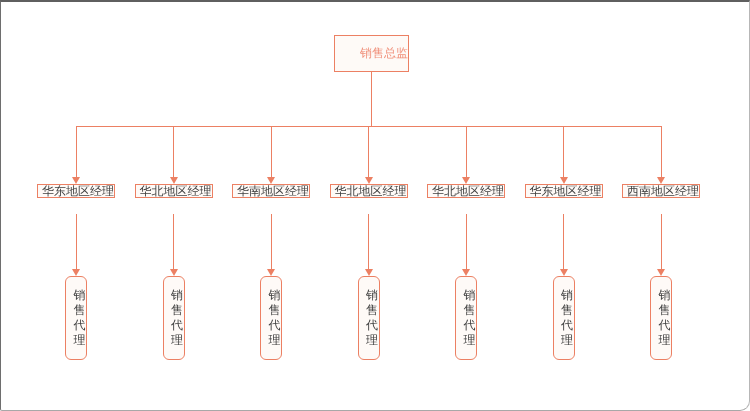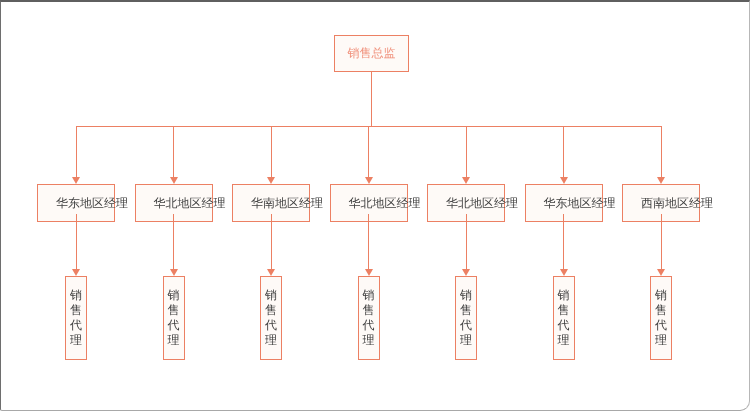--- a/index.html
+++ b/index.html
@@ -20,30 +20,30 @@
     border-bottom:1px solid #a8a8a8;
     border-radius:0 0 10px 2px;
     overflow:hidden;
     font-family:"DejaVu Sans","Liberation Sans",sans-serif;
   }
   .canvas{position:absolute;inset:0;}
   .node{
     position:absolute;
     border:1px solid var(--accent);
     background:var(--node-fill);
-    display:flex;align-items:center;justify-content:center;
+    display:flex;align-items:center;justify-content:flex-end;
     color:var(--node-text);
     font-size:12px;
     white-space:nowrap;
   }
   .root-node{
     left:333px;top:33px;width:75px;height:37px;
     color:var(--root-text);
   }
-  .mgr-node{top:182px;width:78px;height:38px;padding-left:32px;}
+  .mgr-node{top:182px;width:78px;height:14px;padding-left:32px;}
   .agent-node{
     top:274px;width:22px;height:84px;
     white-space:normal;
     text-align:center;
     line-height:15px;
     font-size:12px;
     padding:0;
   }
   .agent-node .vtext{
     width:13px;
@@ -60,21 +60,21 @@
   .arrow{
     position:absolute;width:0;height:0;
     border-left:4px solid transparent;
     border-right:4px solid transparent;
     border-top:7px solid var(--accent);
     left:calc(var(--cx) - 4px);
   }
   .arrow1{top:175px;}
   .arrow2{top:267px;}
   .mgr-node{left:calc(var(--cx) - 39px);}
-  .agent-node{left:calc(var(--cx) - 11px);}
+  .agent-node{left:calc(var(--cx) - 11px);border-radius:6px;}
 </style>
 </head>
 <body>
 
 <div class="frame">
   <div class="canvas">
 
     <div class="node root-node">
       <span>销售总监</span>
     </div>

